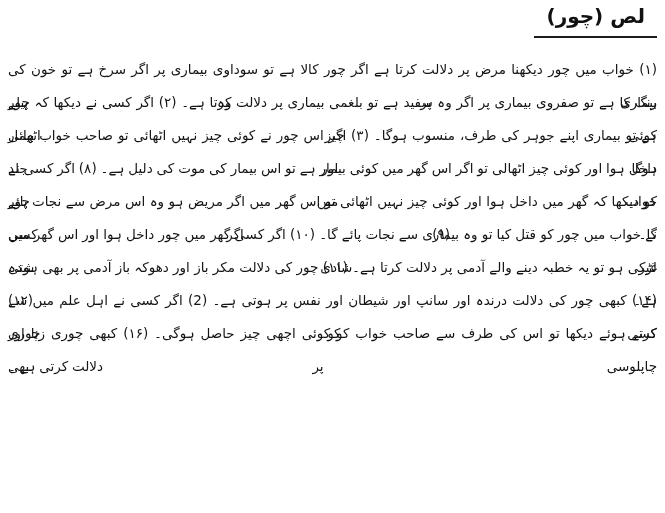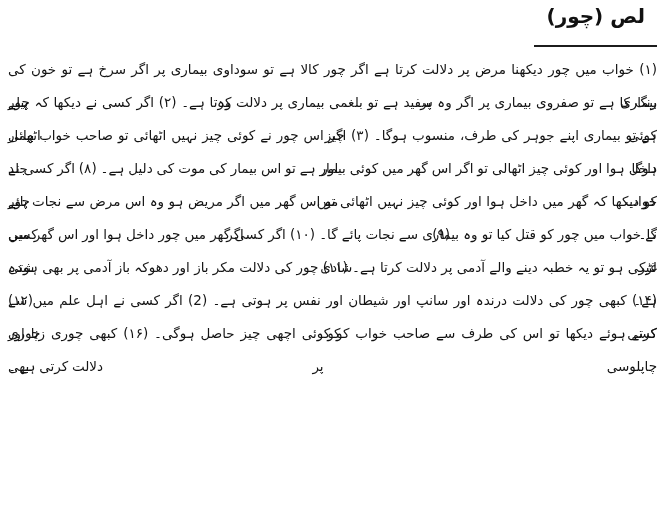--- a/index.html
+++ b/index.html
@@ -25,21 +25,21 @@
   .header-row {
     height: 42px;
     text-align: right;
   }
   .page-title {
     display: inline-block;
     font-size: 20px;
     font-weight: bold;
     color: #111111;
     border-bottom: 2px solid #1c1c1c;
-    padding: 0 12px 17px 12px;
+    padding: 0 12px 8px 12px;
     margin-left: 2px;
     letter-spacing: 1px;
   }
   .text-block {
     margin-top: 7px;
   }
   .text-line {
     height: 33px;
     line-height: 33px;
     font-size: 13.5px;

